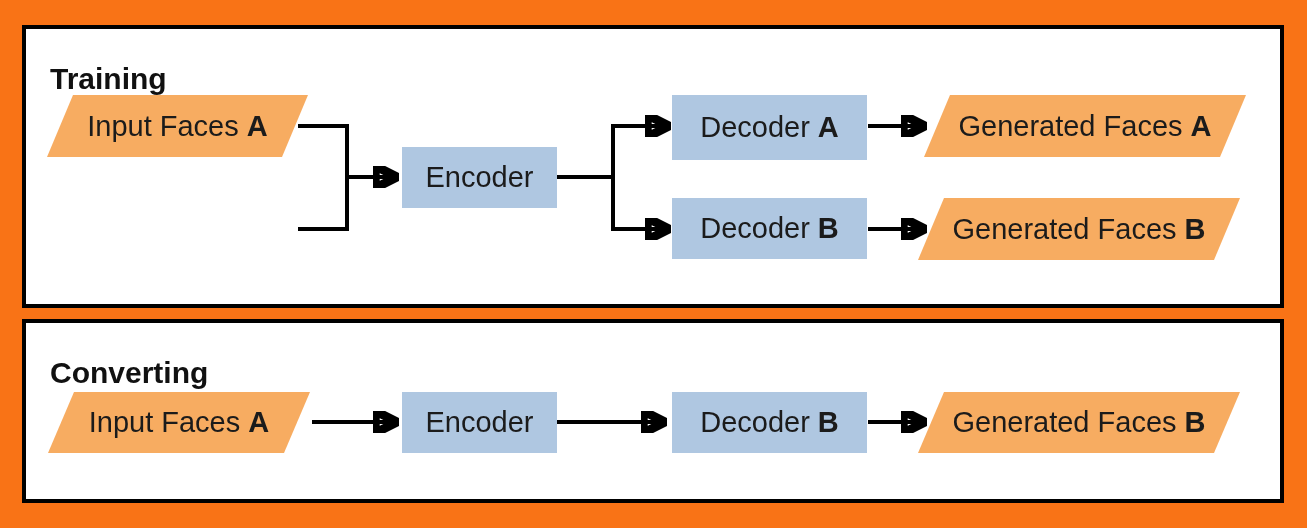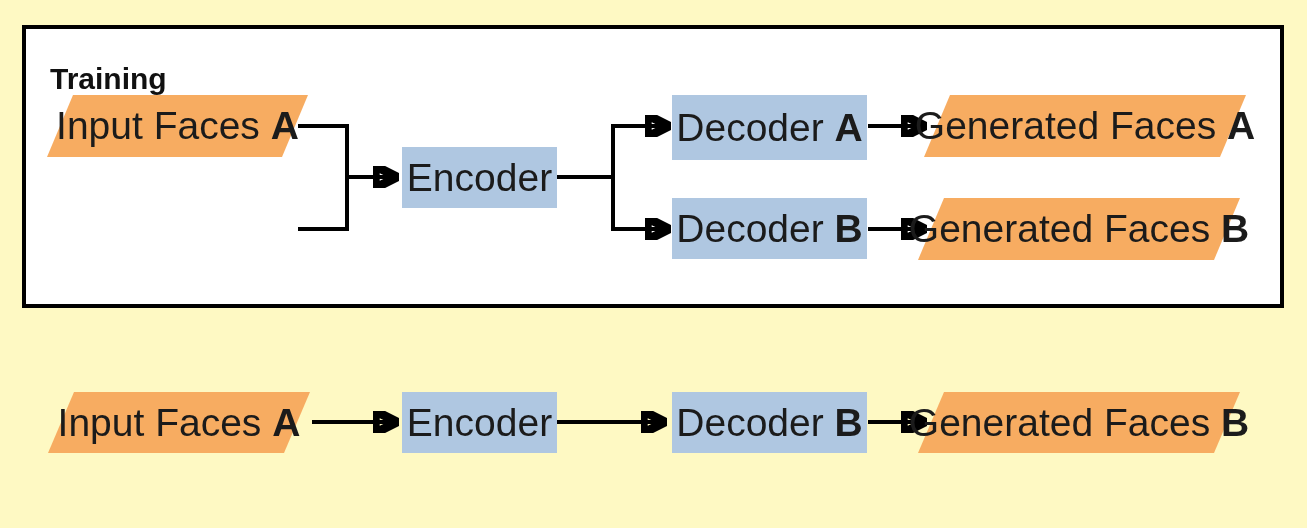--- a/index.html
+++ b/index.html
@@ -1,20 +1,20 @@
 <!DOCTYPE html>
 <html><head>
 <meta charset="utf-8">
 <style>
   html, body { margin: 0; padding: 0; background: #ffffff; }
   .stage {
     position: relative;
     width: 1307px;
     height: 528px;
-    background: #fef9c3;
+    background: #f97316;
     font-family: "Liberation Sans", sans-serif;
     overflow: hidden;
   }
   .panel {
     position: absolute;
     box-sizing: border-box;
     border: 4px solid #000000;
     background: #ffffff;
   }
   .panel-training   { left: 22px; top: 25px;  width: 1262px; height: 283px; }
@@ -26,21 +26,21 @@
     font-size: 30px;
     font-weight: 700;
     color: #111111;
     white-space: nowrap;
   }
   .node {
     position: absolute;
     display: flex;
     align-items: center;
     justify-content: center;
-    font-size: 39px;
+    font-size: 29px;
     color: #1b1b1b;
     white-space: nowrap;
     box-sizing: border-box;
   }
   .node .lbl { position: relative; z-index: 2; }
   .node .b { font-weight: 700; }
   .io::before, .proc::before {
     content: "";
     position: absolute;
     inset: 0;
@@ -68,20 +68,23 @@
 </style>
 </head>
 <body>
 
 <div class="stage">
 
   <section class="panel panel-training">
     <h2 class="panel-title">Training</h2>
   </section>
 
+  <section class="panel panel-converting">
+    <h2 class="panel-title">Converting</h2>
+  </section>
 
   <svg class="connectors" viewBox="0 0 1307 528" xmlns="http://www.w3.org/2000/svg">
     <defs>
       <marker id="ah" viewBox="0 0 10 10" refX="8.5" refY="5" markerWidth="6.5" markerHeight="5.5" orient="auto-start-reverse">
         <path d="M0 0 L10 5 L0 10 z" fill="#000000" stroke="none"></path>
       </marker>
     </defs>
 
     <path d="M300 126 H347 V229 H300" stroke-linecap="square"></path>
     <path d="M347 177 H394" marker-end="url(#ah)"></path>

